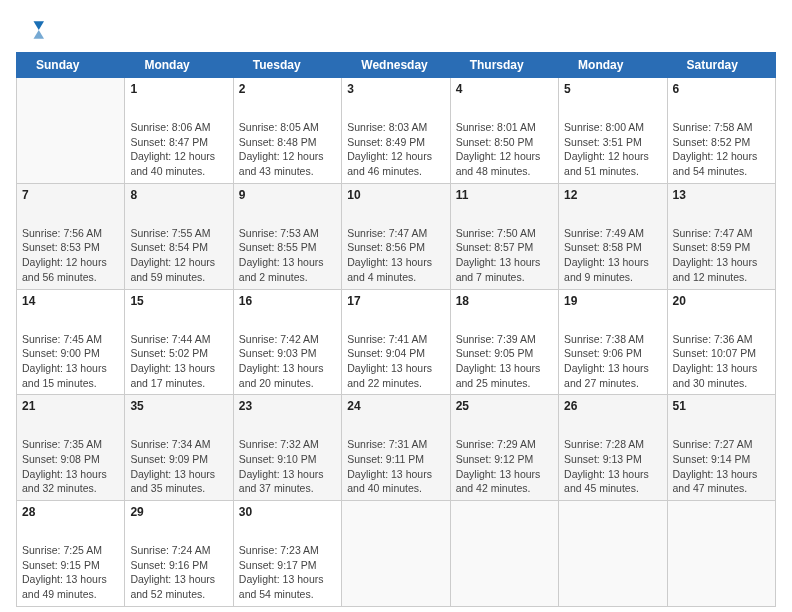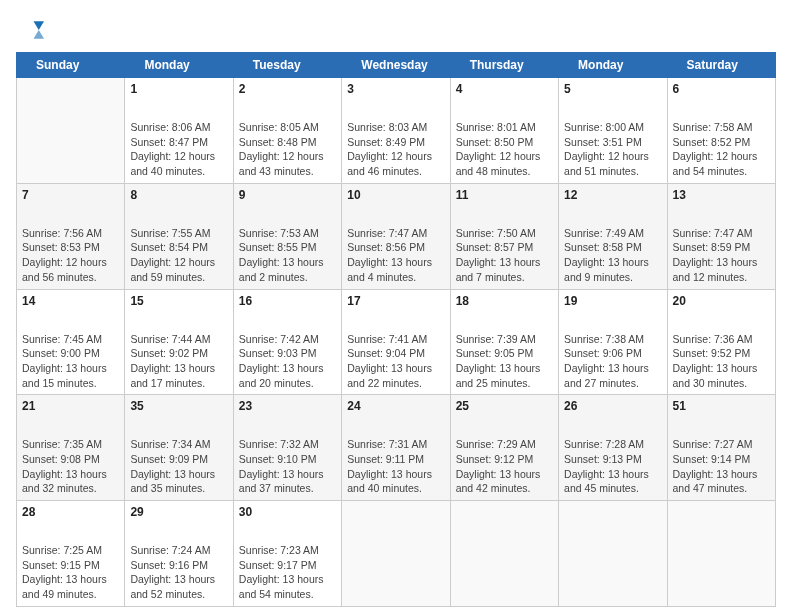--- a/index.html
+++ b/index.html
@@ -235,21 +235,21 @@
         <div class="day-info">
           <span>Sunrise: 7:45 AM</span><br>
           <span>Sunset: 9:00 PM</span><br>
           <span>Daylight: 13 hours and 15 minutes.</span>
         </div>
         </td>
         <td>
           <span class="day-number">15</span>
         <div class="day-info">
           <span>Sunrise: 7:44 AM</span><br>
-          <span>Sunset: 9:02 PM</span><br>
+          <span>Sunset: 5:02 PM</span><br>
           <span>Daylight: 13 hours and 17 minutes.</span>
         </div>
         </td>
         <td>
           <span class="day-number">16</span>
         <div class="day-info">
           <span>Sunrise: 7:42 AM</span><br>
           <span>Sunset: 9:03 PM</span><br>
           <span>Daylight: 13 hours and 20 minutes.</span>
         </div>
@@ -275,21 +275,21 @@
         <div class="day-info">
           <span>Sunrise: 7:38 AM</span><br>
           <span>Sunset: 9:06 PM</span><br>
           <span>Daylight: 13 hours and 27 minutes.</span>
         </div>
         </td>
         <td>
           <span class="day-number">20</span>
         <div class="day-info">
           <span>Sunrise: 7:36 AM</span><br>
-          <span>Sunset: 9:52 PM</span><br>
+          <span>Sunset: 10:07 PM</span><br>
           <span>Daylight: 13 hours and 30 minutes.</span>
         </div>
         </td>
       </tr>
       <tr>
         <td>
           <span class="day-number">21</span>
         <div class="day-info">
           <span>Sunrise: 7:35 AM</span><br>
           <span>Sunset: 9:08 PM</span><br>

